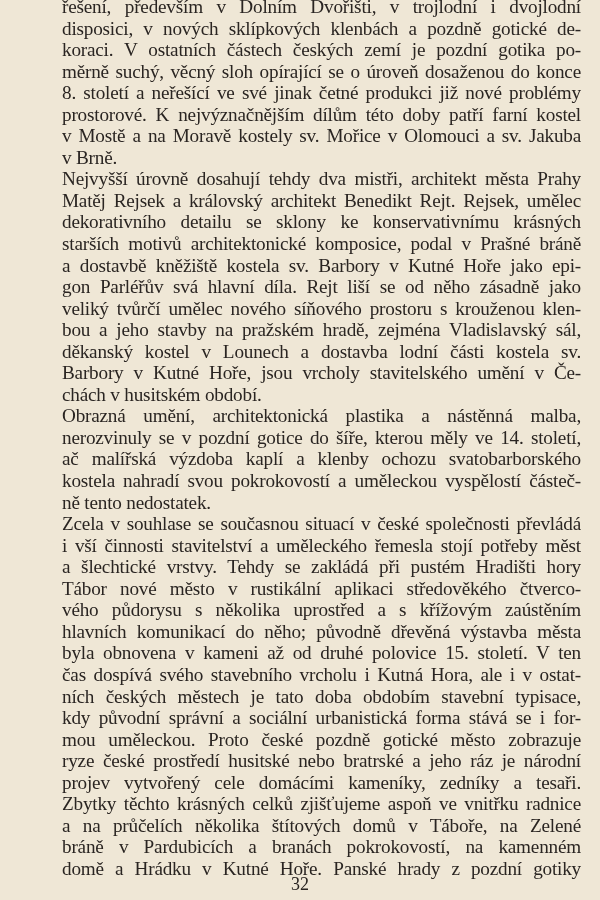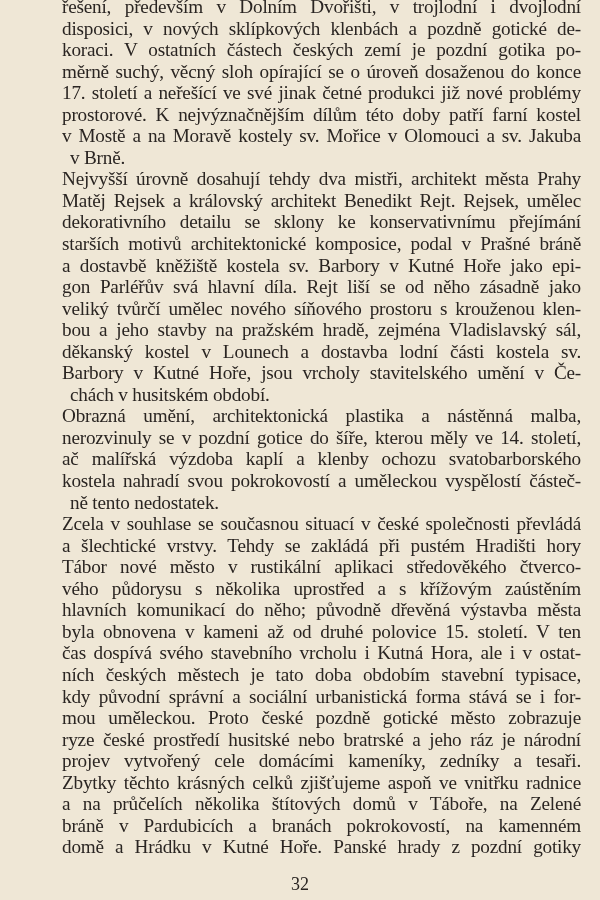--- a/index.html
+++ b/index.html
@@ -16,55 +16,56 @@
   .line {
     display:block;
     height:21.55px;
     line-height:21.55px;
     font-size:19.2px;
     white-space:nowrap;
     text-align:justify;
     text-align-last:justify;
     letter-spacing:-0.2px;
   }
-  .line.last { text-align-last:left;margin-left:8px; }
+  .line.last { text-align-last:left; }
   .pageno {
     position:absolute; top:874px; left:0; width:600px;
     text-align:center; font-size:18px;
   }
 </style>
 </head>
 <body>
 
 <div class="page" id="page-body">
     <span class="line">řešení, především v Dolním Dvořišti, v trojlodní i dvojlodní</span>
     <span class="line">disposici, v nových sklípkových klenbách a pozdně gotické de-</span>
     <span class="line">koraci. V ostatních částech českých zemí je pozdní gotika po-</span>
     <span class="line">měrně suchý, věcný sloh opírající se o úroveň dosaženou do konce</span>
-    <span class="line">17. století a neřešící ve své jinak četné produkci již nové problémy</span>
+    <span class="line">8. století a neřešící ve své jinak četné produkci již nové problémy</span>
     <span class="line">prostorové. K nejvýznačnějším dílům této doby patří farní kostel</span>
     <span class="line">v Mostě a na Moravě kostely sv. Mořice v Olomouci a sv. Jakuba</span>
     <span class="line last">v Brně.</span>
     <span class="line">Nejvyšší úrovně dosahují tehdy dva mistři, architekt města Prahy</span>
     <span class="line">Matěj Rejsek a královský architekt Benedikt Rejt. Rejsek, umělec</span>
-    <span class="line">dekorativního detailu se sklony ke konservativnímu přejímání</span>
+    <span class="line">dekorativního detailu se sklony ke konservativnímu krásných</span>
     <span class="line">starších motivů architektonické komposice, podal v Prašné bráně</span>
     <span class="line">a dostavbě kněžiště kostela sv. Barbory v Kutné Hoře jako epi-</span>
     <span class="line">gon Parléřův svá hlavní díla. Rejt liší se od něho zásadně jako</span>
     <span class="line">veliký tvůrčí umělec nového síňového prostoru s krouženou klen-</span>
     <span class="line">bou a jeho stavby na pražském hradě, zejména Vladislavský sál,</span>
     <span class="line">děkanský kostel v Lounech a dostavba lodní části kostela sv.</span>
     <span class="line">Barbory v Kutné Hoře, jsou vrcholy stavitelského umění v Če-</span>
     <span class="line last">chách v husitském období.</span>
     <span class="line">Obrazná umění, architektonická plastika a nástěnná malba,</span>
     <span class="line">nerozvinuly se v pozdní gotice do šíře, kterou měly ve 14. století,</span>
     <span class="line">ač malířská výzdoba kaplí a klenby ochozu svatobarborského</span>
     <span class="line">kostela nahradí svou pokrokovostí a uměleckou vyspělostí částeč-</span>
     <span class="line last">ně tento nedostatek.</span>
     <span class="line">Zcela v souhlase se současnou situací v české společnosti převládá</span>
+    <span class="line">i vší činnosti stavitelství a uměleckého řemesla stojí potřeby měst</span>
     <span class="line">a šlechtické vrstvy. Tehdy se zakládá při pustém Hradišti hory</span>
     <span class="line">Tábor nové město v rustikální aplikaci středověkého čtverco-</span>
     <span class="line">vého půdorysu s několika uprostřed a s křížovým zaústěním</span>
     <span class="line">hlavních komunikací do něho; původně dřevěná výstavba města</span>
     <span class="line">byla obnovena v kameni až od druhé polovice 15. století. V ten</span>
     <span class="line">čas dospívá svého stavebního vrcholu i Kutná Hora, ale i v ostat-</span>
     <span class="line">ních českých městech je tato doba obdobím stavební typisace,</span>
     <span class="line">kdy původní správní a sociální urbanistická forma stává se i for-</span>
     <span class="line">mou uměleckou. Proto české pozdně gotické město zobrazuje</span>
     <span class="line">ryze české prostředí husitské nebo bratrské a jeho ráz je národní</span>

